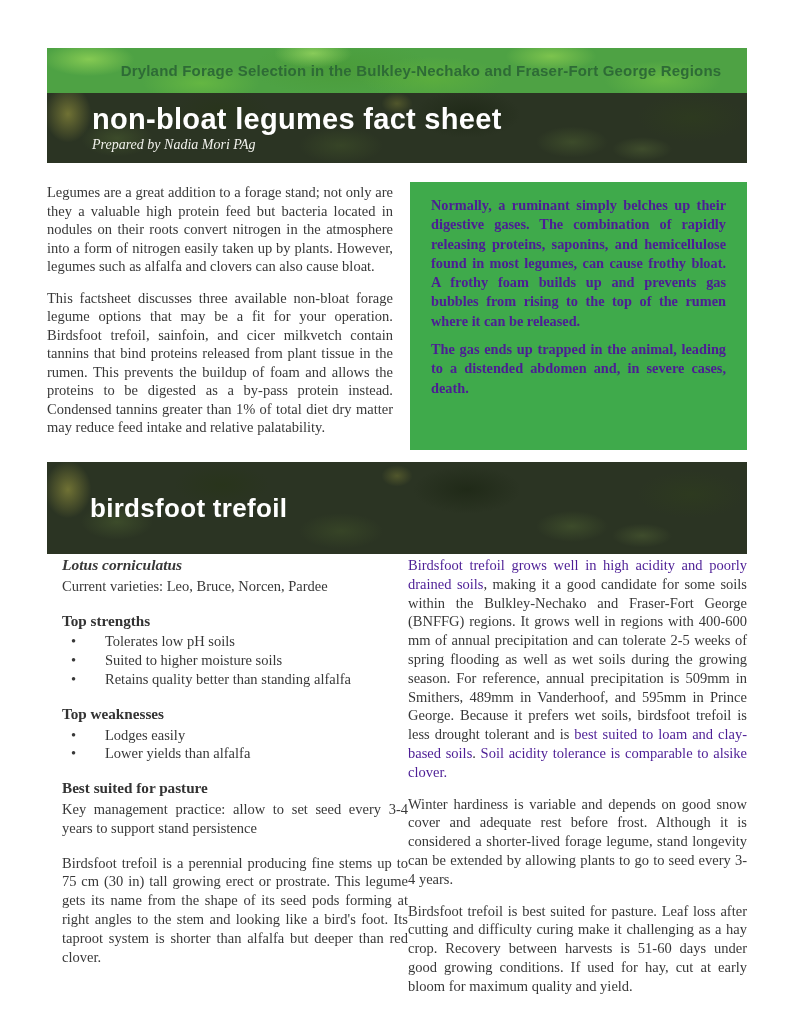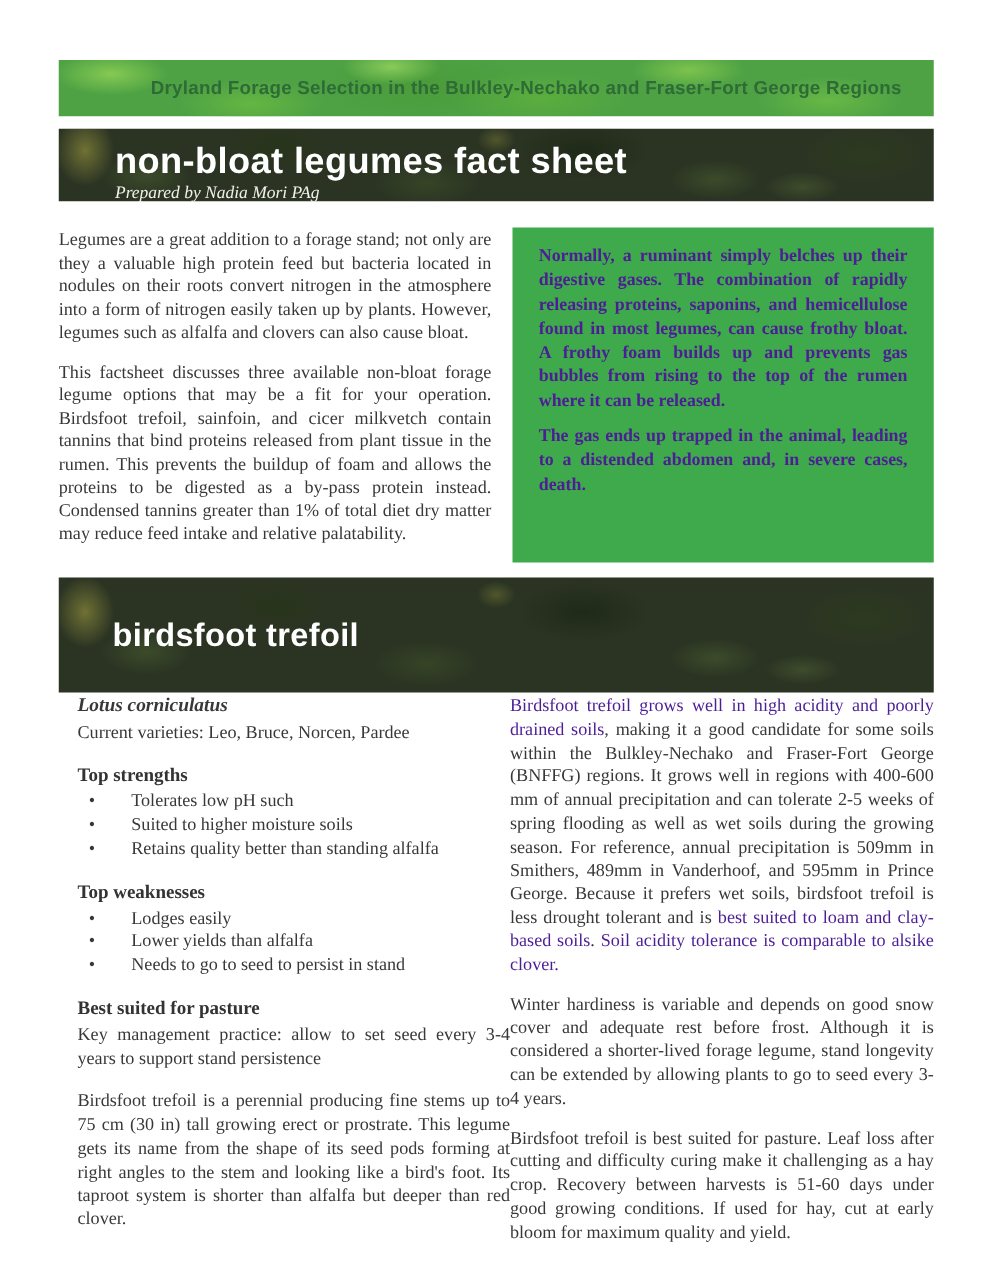--- a/index.html
+++ b/index.html
@@ -50,22 +50,22 @@
       radial-gradient(ellipse 60px 30px at 10% 65%, rgba(74,94,48,.55), transparent 60%),
       radial-gradient(ellipse 80px 36px at 25% 25%, rgba(40,52,26,.85), transparent 60%),
       radial-gradient(ellipse 70px 30px at 42% 75%, rgba(66,84,42,.5), transparent 60%),
       radial-gradient(ellipse 26px 18px at 50% 15%, rgba(150,150,60,.35), transparent 60%),
       radial-gradient(ellipse 90px 40px at 60% 30%, rgba(30,40,22,.85), transparent 60%),
       radial-gradient(ellipse 60px 26px at 75% 70%, rgba(78,98,50,.5), transparent 60%),
       radial-gradient(ellipse 90px 40px at 92% 35%, rgba(46,60,30,.7), transparent 60%),
       radial-gradient(ellipse 50px 20px at 85% 80%, rgba(92,112,58,.4), transparent 60%);
   }
   .band-title {
-    top: 103px;
-    height: 58px;
+    top: 93px;
+    height: 70px;
     padding: 11px 0 0 45px;
   }
   .band-section {
     top: 462px;
     height: 92px;
     display: flex;
     align-items: center;
     padding-left: 43px;
   }
 
@@ -224,30 +224,29 @@
   </div>
 
   <div class="columns">
 
     <div class="col-left">
       <p class="latin">Lotus corniculatus</p>
       <p class="varieties">Current varieties: Leo, Bruce, Norcen, Pardee</p>
 
       <h3>Top strengths</h3>
       <ul>
-        <li>Tolerates low pH such</li>
+        <li>Tolerates low pH soils</li>
         <li>Suited to higher moisture soils</li>
         <li>Retains quality better than standing alfalfa</li>
       </ul>
 
       <h3>Top weaknesses</h3>
       <ul>
         <li>Lodges easily</li>
         <li>Lower yields than alfalfa</li>
-        <li>Needs to go to seed to persist in stand</li>
       </ul>
 
       <h3>Best suited for pasture</h3>
       <p class="km">Key management practice: allow to set seed every 3-4 years to support stand persistence</p>
 
       <p class="desc">Birdsfoot trefoil is a perennial producing fine stems up to 75 cm (30 in) tall growing erect or prostrate. This legume gets its name from the shape of its seed pods forming at right angles to the stem and looking like a bird's foot. Its taproot system is shorter than alfalfa but deeper than red clover.</p>
     </div>
 
     <div class="col-right">
       <p>

